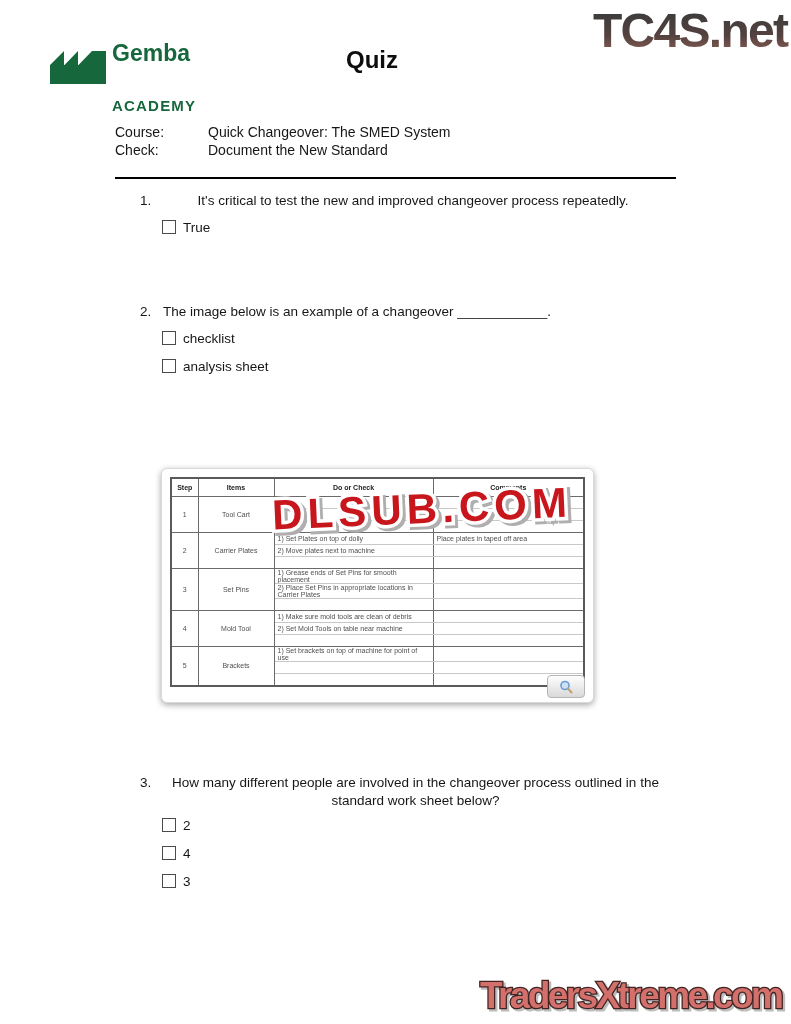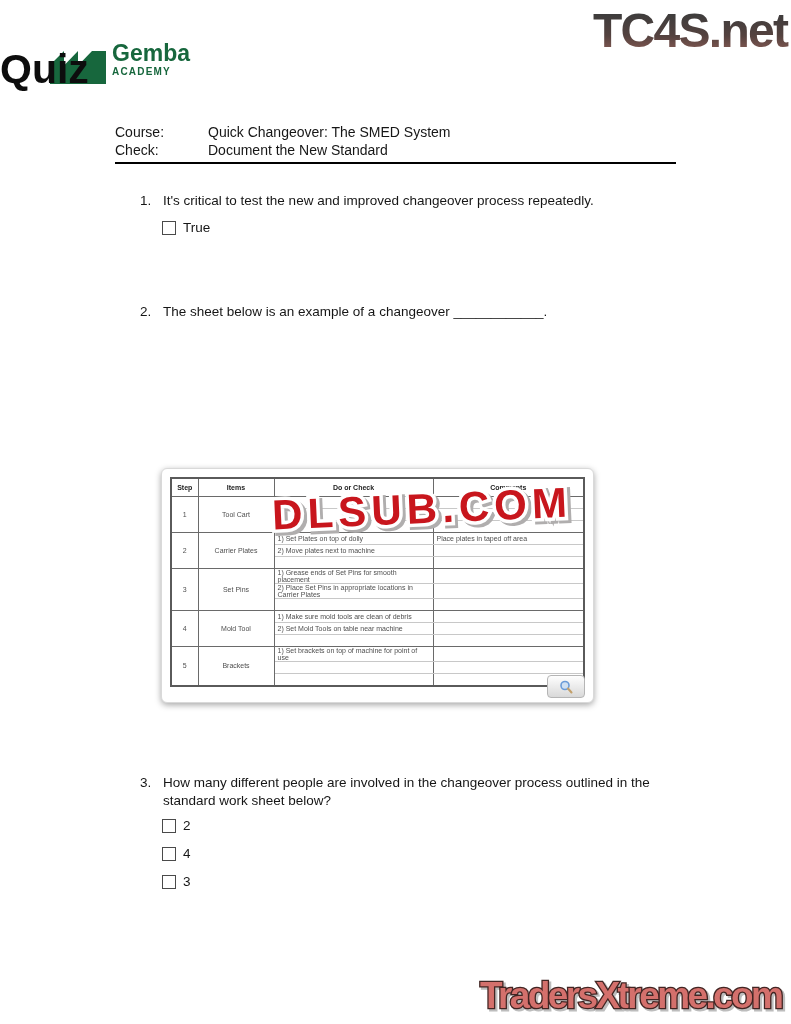--- a/index.html
+++ b/index.html
@@ -6,38 +6,38 @@
   .page{position:relative;width:791px;height:1024px;background:#ffffff;overflow:hidden;
         font-family:"Liberation Sans",sans-serif;color:#161616;}
 
   
   .tc4s{position:absolute;top:2px;right:-2px;width:202px;height:54px;}
 
   
   .logo{position:absolute;left:50px;top:42px;display:flex;align-items:flex-start;}
   .logo-text{margin-left:5px;color:#17673D;}
   .logo-name{font-size:23px;font-weight:bold;line-height:22px;}
-  .logo-sub{font-size:10px;font-weight:bold;letter-spacing:1.2px;line-height:15px;}
-
-  .quiz-title{position:absolute;top:46px;left:0;width:744px;text-align:left;
-              font-size:41px;font-weight:bold;color:#0d0d0d;}
+  .logo-sub{font-size:15px;font-weight:bold;letter-spacing:1.2px;line-height:15px;margin-top:34px;}
+
+  .quiz-title{position:absolute;top:46px;left:0;width:744px;text-align:center;
+              font-size:24px;font-weight:bold;color:#0d0d0d;}
 
   
   .course-block{position:absolute;left:115px;top:123px;width:561px;
-                border-bottom:2.5px solid #000;padding-bottom:3px;font-size:14px;}
+                border-bottom:2.5px solid #000;padding-bottom:18px;font-size:14px;}
   .info-row{display:flex;line-height:18px;}
   .info-label{width:93px;}
 
   
   .question{position:absolute;left:140px;}
   .q-row{display:flex;font-size:13.5px;line-height:18px;}
   .q-num{width:23px;flex:none;}
   .q-text{flex:none;}
   .opts{margin-left:22px;margin-top:10px;}
-  .opt-row{display:flex;align-items:flex-end;height:15px;margin-bottom:13px;font-size:13.5px;}
+  .opt-row{display:flex;align-items:flex-start;height:15px;margin-bottom:13px;font-size:13.5px;}
   .cb{width:12px;height:12px;border:1px solid #4a4a4a;background:#fff;flex:none;margin-right:7px;}
 
   
   .ws-img{position:absolute;left:161px;top:468px;width:431px;height:233px;background:#fff;
           border:1px solid #d9d9d9;border-radius:6px;box-shadow:0 2px 6px rgba(0,0,0,0.35);}
   .ws-table{position:absolute;left:8px;top:8px;border-collapse:collapse;table-layout:fixed;
             width:413px;font-size:7px;color:#4f4f4f;border:2px solid #5a5a5a;}
   .ws-table th{font-size:7px;font-weight:bold;color:#222;border:1px solid #6a6a6a;height:17px;
                text-align:center;padding:0;}
   .ws-table td{padding:0 3px;vertical-align:middle;overflow:hidden;}
@@ -90,36 +90,44 @@
     </div>
     <div class="info-row">
       <span class="info-label">Check:</span>
       <span>Document the New Standard</span>
     </div>
   </div>
 
   <div class="question" style="top:192px;">
     <div class="q-row">
       <span class="q-num">1.</span>
-      <span class="q-text" style="width:500px;">It's critical to test the new and improved changeover process repeatedly.</span>
+      <span class="q-text" style="width:500px;text-align:center;">It's critical to test the new and improved changeover process repeatedly.</span>
     </div>
     <div class="opts">
         <div class="opt-row">
           <span class="cb"></span>
           <span>True</span>
         </div>
       </div>
   </div>
 
   <div class="question" style="top:303px;">
     <div class="q-row">
       <span class="q-num">2.</span>
-      <span class="q-text" style="width:500px;">The sheet below is an example of a changeover ____________.</span>
+      <span class="q-text" style="width:500px;">The image below is an example of a changeover ____________.</span>
     </div>
     <div class="opts">
+        <div class="opt-row">
+          <span class="cb"></span>
+          <span>checklist</span>
+        </div>
+        <div class="opt-row">
+          <span class="cb"></span>
+          <span>analysis sheet</span>
+        </div>
       </div>
   </div>
 
   <div class="ws-img">
     <table class="ws-table">
       <colgroup>
           <col style="width:27px">
           <col style="width:76px">
           <col style="width:159px">
           <col style="width:151px">
@@ -215,21 +223,21 @@
       <svg width="14" height="14" viewBox="0 0 14 14">
         <circle cx="6" cy="5.5" r="4" fill="#cfe0f2" stroke="#6a9bd8" stroke-width="1.6"></circle>
         <line x1="9" y1="8.5" x2="12.5" y2="12.5" stroke="#c3a06a" stroke-width="2" stroke-linecap="round"></line>
       </svg>
     </div>
   </div>
 
   <div class="question" style="top:774px;">
     <div class="q-row">
       <span class="q-num">3.</span>
-      <span class="q-text" style="width:505px;">How many different people are involved in the changeover process outlined in the standard work sheet below?</span>
+      <span class="q-text" style="width:505px;text-align:center;">How many different people are involved in the changeover process outlined in the standard work sheet below?</span>
     </div>
     <div class="opts" style="margin-top:8px;">
         <div class="opt-row">
           <span class="cb"></span>
           <span>2</span>
         </div>
         <div class="opt-row">
           <span class="cb"></span>
           <span>4</span>
         </div>

